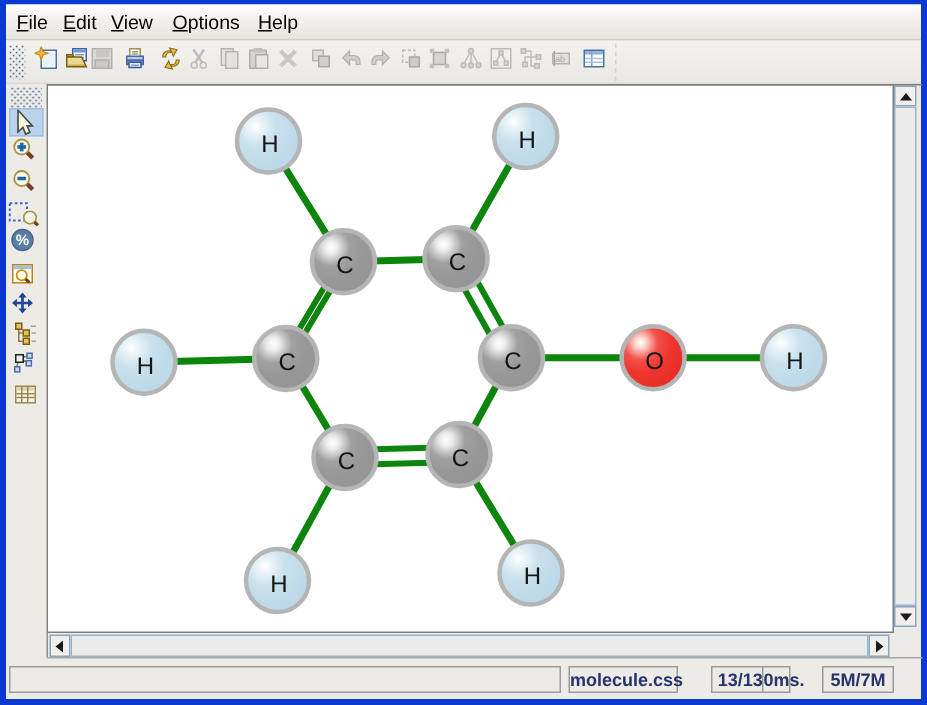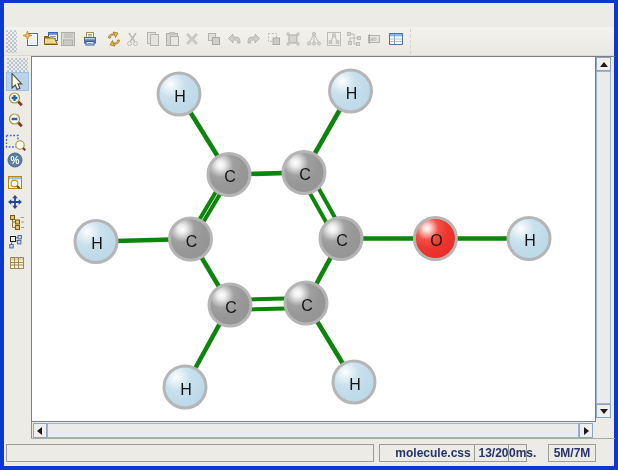--- a/index.html
+++ b/index.html
@@ -29,20 +29,27 @@
 .thumb { position:absolute; border:1px solid #9cb3cc; background:#ebebea; }
 .arrow { position:absolute; width:0; height:0; }
 
 .status { position:absolute; left:0; bottom:0; width:610px; height:24px; }
 .sbox { position:absolute; top:2px; height:18px; background:#edebe6; border:1px solid #9b9b98;
   color:#27336b; font-weight:bold; font-size:12px; text-align:center; line-height:17px; }
 </style>
 </head>
 <body>
 <div class="win">
+  <div class="menubar">
+    <span style="left:7px"><u>F</u>ile</span>
+    <span style="left:38px"><u>E</u>dit</span>
+    <span style="left:70px"><u>V</u>iew</span>
+    <span style="left:111px"><u>O</u>ptions</span>
+    <span style="left:168px"><u>H</u>elp</span>
+  </div>
   <div class="toolbar">
     <svg style="position:absolute;left:2px;top:3px" width="11" height="23">
         <defs>
           <pattern id="dp1" width="4" height="4" patternUnits="userSpaceOnUse">
             <rect x="0.5" y="0.5" width="1.1" height="1.1" fill="#4a6a9a"></rect>
             <rect x="2.5" y="2.5" width="1.1" height="1.1" fill="#4a6a9a"></rect>
           </pattern>
         </defs>
         <rect width="11" height="23" fill="url(#dp1)"></rect>
       </svg>
@@ -362,18 +369,18 @@
     <div class="arrow" style="left:4px;top:4px;border-top:4px solid transparent;border-bottom:4px solid transparent;border-right:5px solid #1a1a1a;"></div>
     <div class="thumb" style="left:14px;top:0;width:532px;height:15px;"></div>
     <div class="sbtn2" style="left:546px;top:0;width:14px;height:15px;"></div>
     <div class="arrow" style="left:551px;top:4px;border-top:4px solid transparent;border-bottom:4px solid transparent;border-left:5px solid #1a1a1a;"></div>
   </div>
   <div style="position:absolute;left:27px;top:435px;width:584px;height:1px;background:#aaa8a4"></div>
   <div style="position:absolute;left:27px;top:419px;width:1px;height:16px;background:#8e8e8c"></div>
   <div style="position:absolute;left:28px;top:53px;width:583px;height:1px;background:#7e7e7e"></div>
   <div class="status">
     <div class="sbox" style="left:2px;width:368px;"></div>
-    <div class="sbox" style="left:375px;width:108px;">molecule.css</div>
-    <div class="sbox" style="left:470px;width:39px;">13/20</div>
+    <div class="sbox" style="left:375px;width:73px;">molecule.css</div>
+    <div class="sbox" style="left:470px;width:39px;">13/13</div>
     <div class="sbox" style="left:504px;width:19px;">0ms.</div>
     <div class="sbox" style="left:544px;width:48px;">5M/7M</div>
   </div>
 </div>
 
 </body></html>

